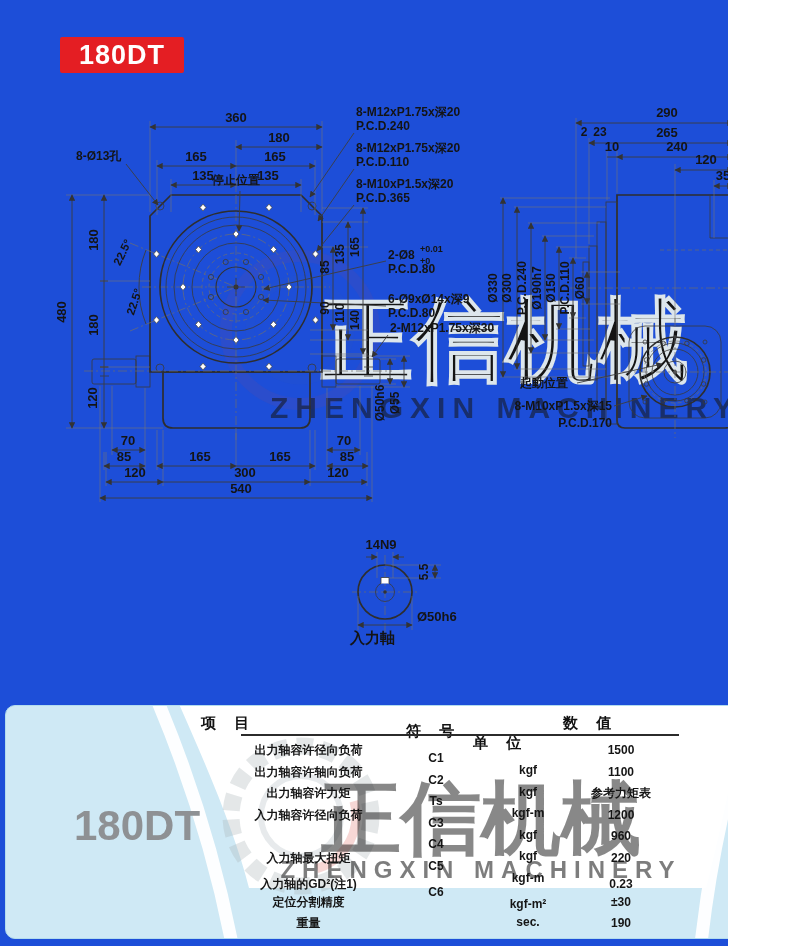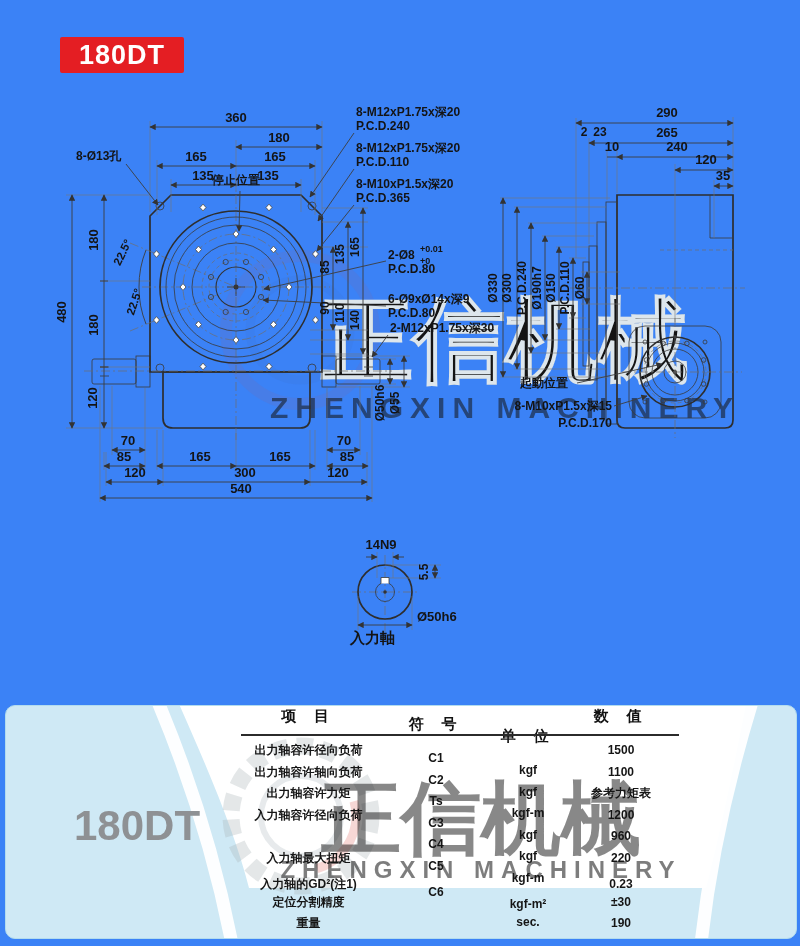--- a/index.html
+++ b/index.html
@@ -1,17 +1,17 @@
 <!DOCTYPE html>
 <html><head>
 <meta charset="utf-8">
 <style>
   html,body{margin:0;padding:0;background:#fff;width:800px;height:946px;
     font-family:"Liberation Sans",sans-serif;}
-  #stage{position:relative;width:800px;height:946px;background:#3b82f6;overflow:hidden;}
+  #stage{position:relative;width:728px;height:946px;background:#1d4ed8;overflow:hidden;}
   
   .badge{position:absolute;left:60px;top:37px;width:124px;height:36px;background:#e41e23;
     border-radius:2px;display:flex;align-items:center;justify-content:center;}
   .badge span{color:#fff;font-weight:bold;font-size:27px;letter-spacing:1px;}
   
   #draw{position:absolute;left:0;top:0;}
   .ln{stroke:#2e2e2e;stroke-width:1.7;fill:none}
   .md{stroke:#333;stroke-width:1.1;fill:none}
   .th{stroke:#3a3a3a;stroke-width:.8;fill:none}
   .dim{stroke:#3d3d3d;stroke-width:.9;fill:none}
@@ -19,22 +19,22 @@
   .dsh{stroke:#6f6f6f;stroke-width:.7;fill:none;stroke-dasharray:9 3 2 3}
   .dsh2{stroke:#6f6f6f;stroke-width:.7;fill:none;stroke-dasharray:4 3}
   text{font-family:"Liberation Sans",sans-serif;font-weight:bold;fill:#141414}
   .t13{font-size:13px}.t12{font-size:12px}.t11{font-size:11.5px}.t9{font-size:9px}
   .mid{text-anchor:middle}.end{text-anchor:end}
   
   .panel{position:absolute;left:5px;top:705px;width:790px;height:232px;background:#cfe9f5;
     border:1px solid #b3dcee;border-radius:10px;overflow:hidden;}
   .panel svg{position:absolute;left:0;top:0;}
   .model{position:absolute;left:68px;top:96px;font-size:42px;font-weight:bold;color:#8e9194;}
-  .hdr{position:absolute;top:0;height:20px;line-height:20px;text-align:center;
-    font-size:15px;font-weight:bold;color:#111;letter-spacing:7px;white-space:pre;font-family:Liberation Serif, serif;}
+  .hdr{position:absolute;top:7px;height:20px;line-height:20px;
+    font-size:15px;font-weight:bold;color:#111;letter-spacing:7px;white-space:pre;}
   .hline{position:absolute;left:235px;top:28px;width:438px;height:2px;background:#2b2b2b;}
   .srow{position:absolute;height:20px;line-height:20px;width:100%;}
   .srow span{position:absolute;display:block;text-align:center;font-size:12px;
     font-weight:bold;color:#151515;}
   .c-item{left:195px;width:215px;} .c-sym{left:400px;width:60px;margin-top:8px;}
   .c-unit{left:467px;width:110px;margin-top:20px;} .c-val{left:557px;width:116px;}
 </style>
 </head>
 <body>
 

